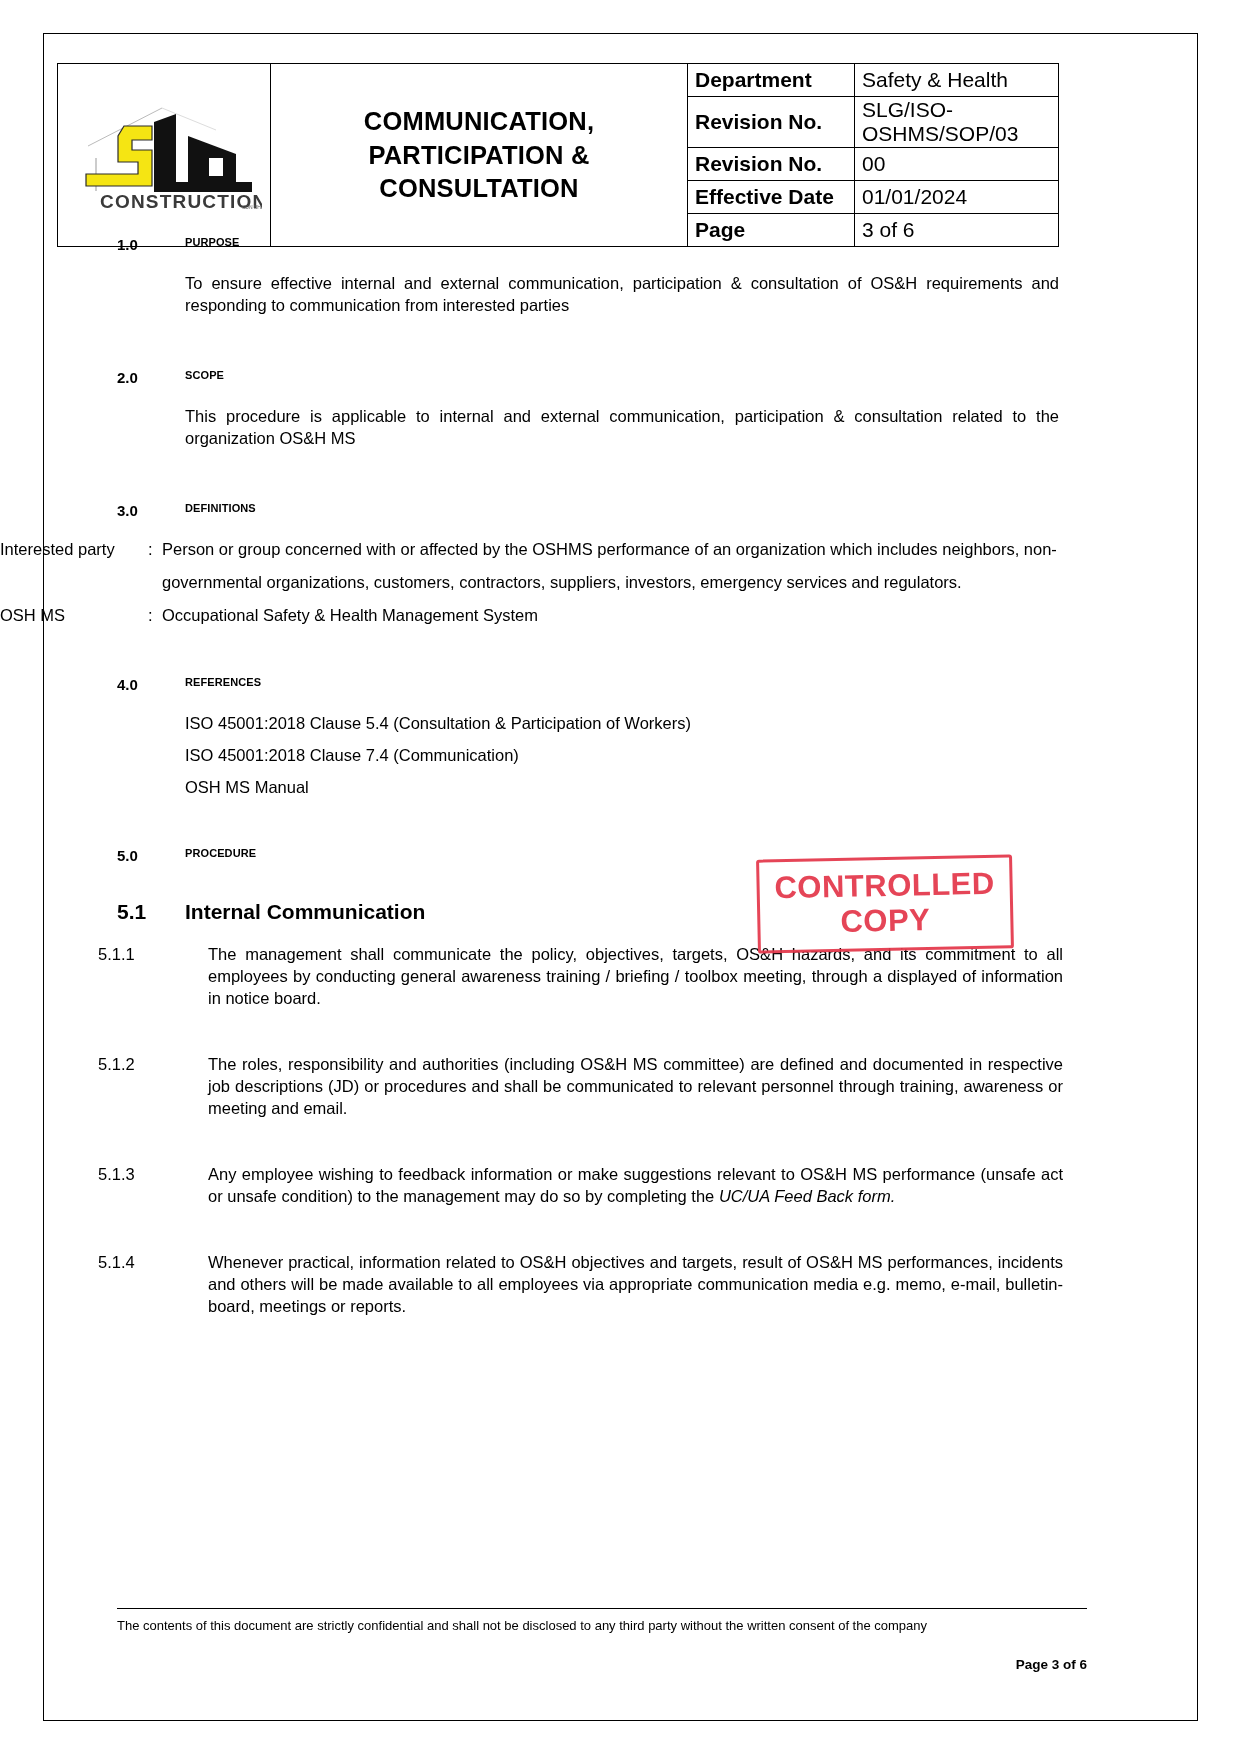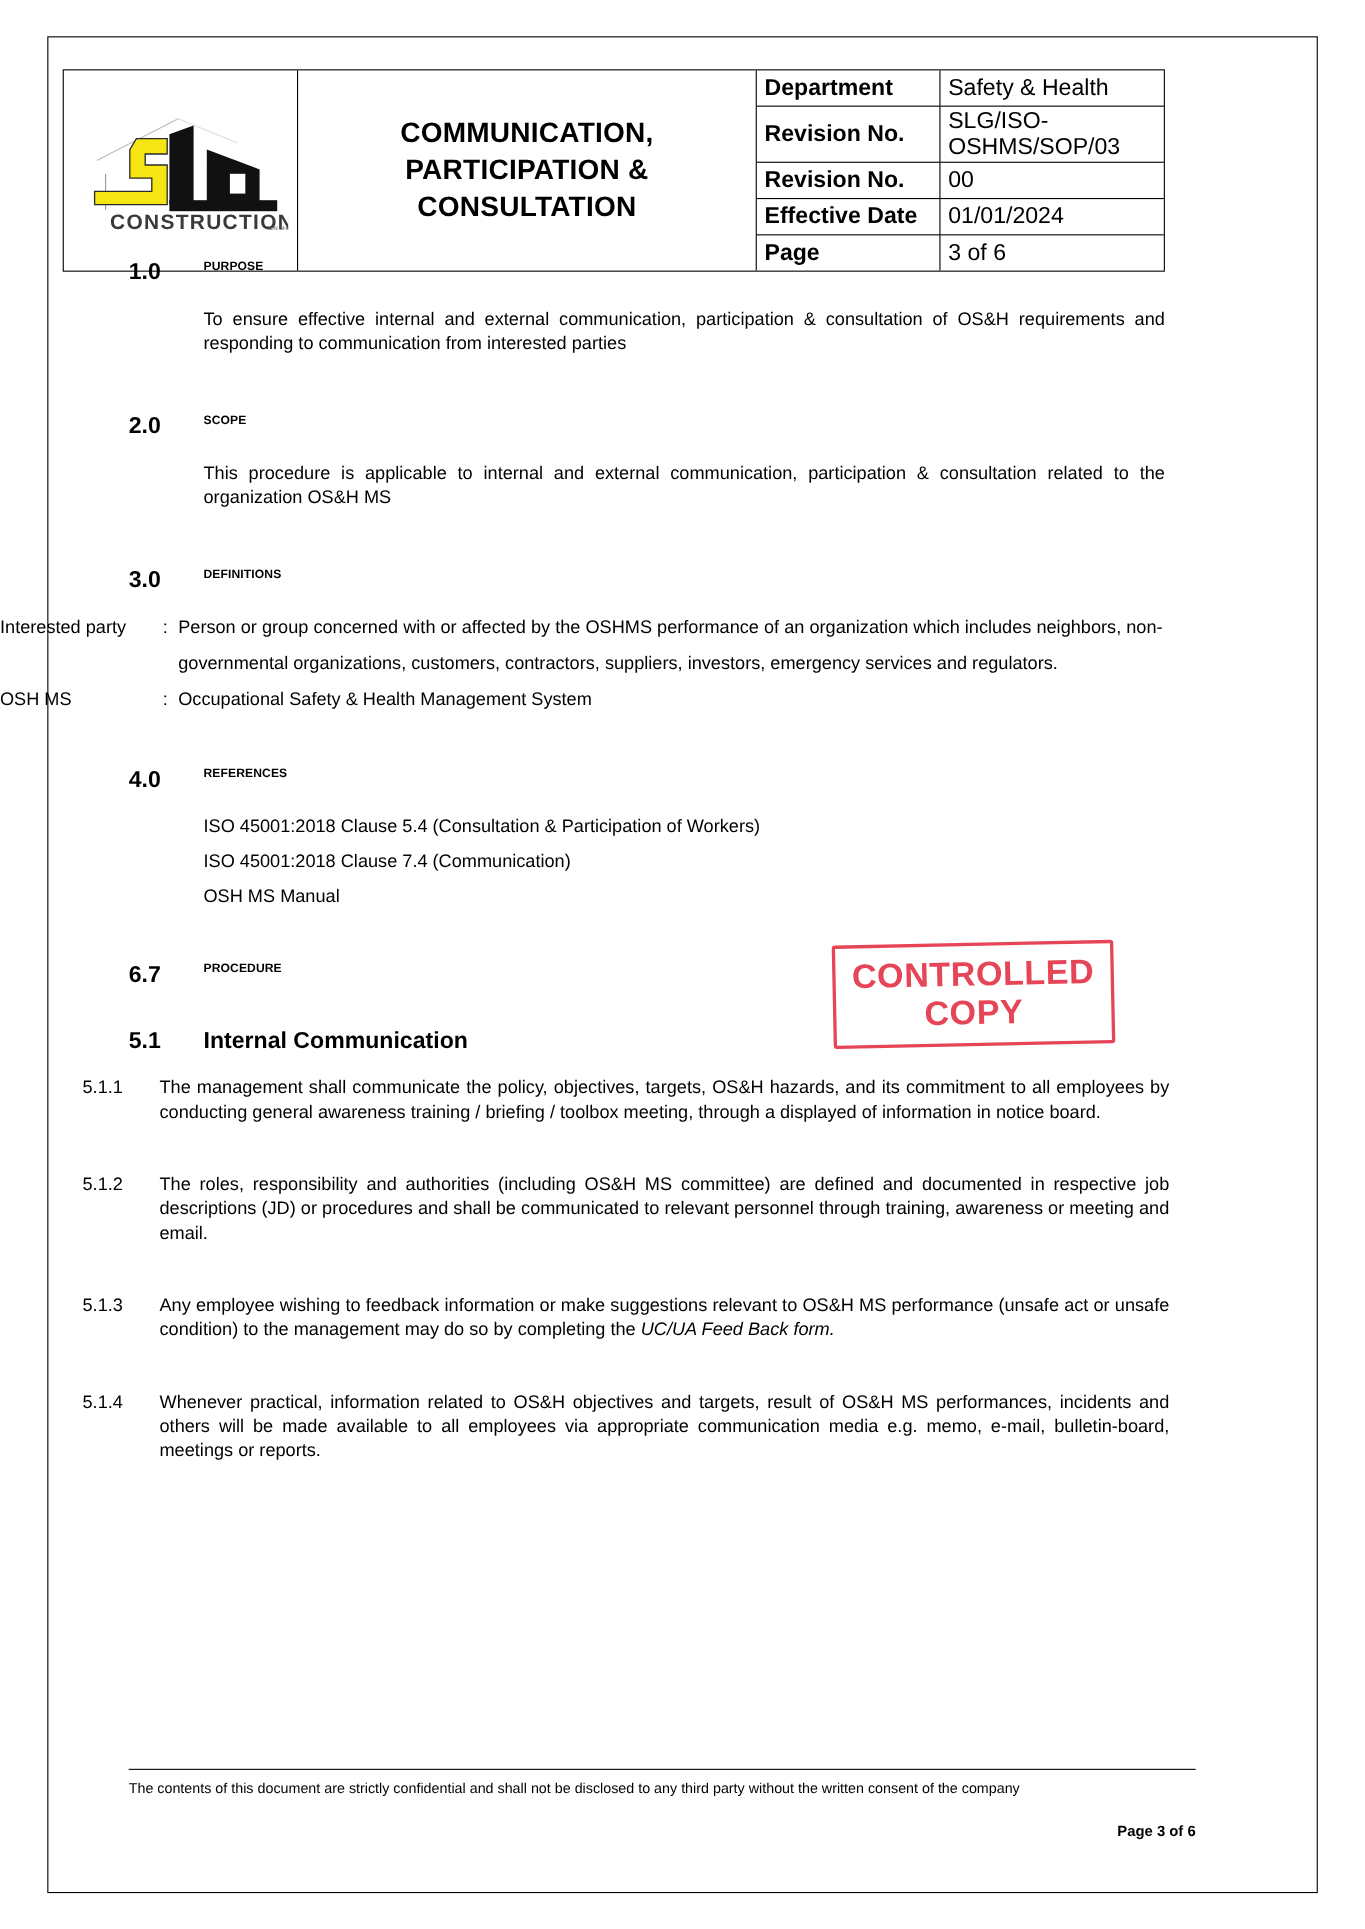--- a/index.html
+++ b/index.html
@@ -105,21 +105,21 @@
     width: 1241px;
   }
   .sec {
     display: flex;
     padding: 0 120px 0 0;
   }
   .sec-num {
     width: 68px;
     flex: 0 0 68px;
     margin-left: 117px;
-    font-size: 21px;
+    font-size: 15px;
     font-weight: bold;
   }
   .sec-head {
     font-size: 11px;
     font-weight: bold;
     letter-spacing: 0.1px;
   }
   .para {
     margin-left: 185px;
     margin-right: 182px;
@@ -147,24 +147,25 @@
 
   .ref-line {
     margin-left: 185px;
     font-size: 16.5px;
     line-height: 1.95;
   }
 
   
   .sub {
     display: flex;
-    margin-left: 75px;
+    margin-left: 98px;
     margin-right: 178px;
     font-size: 16.5px;
     line-height: 1.33;
+    gap: 40px;
   }
   .sub-num {
     flex: 0 0 70px;
     width: 70px;
   }
   .sub-text {
     flex: 1 1 auto;
     text-align: justify;
   }
   .sub-head {
@@ -348,21 +349,21 @@
       <div class="sec-head">REFERENCES</div>
     </div>
     <div class="sp-14"></div>
     <div class="ref-line">ISO 45001:2018 Clause 5.4 (Consultation &amp; Participation of Workers)</div>
     <div class="ref-line">ISO 45001:2018 Clause 7.4 (Communication)</div>
     <div class="ref-line">OSH MS Manual</div>
 
     <div class="sp-44"></div>
 
     <div class="sec">
-      <div class="sec-num">6.7</div>
+      <div class="sec-num">5.0</div>
       <div class="sec-head">PROCEDURE</div>
     </div>
 
     <div class="sp-36"></div>
 
     <div class="sub-head">
       <div class="n">5.1</div>
       <div>Internal Communication</div>
     </div>
 

